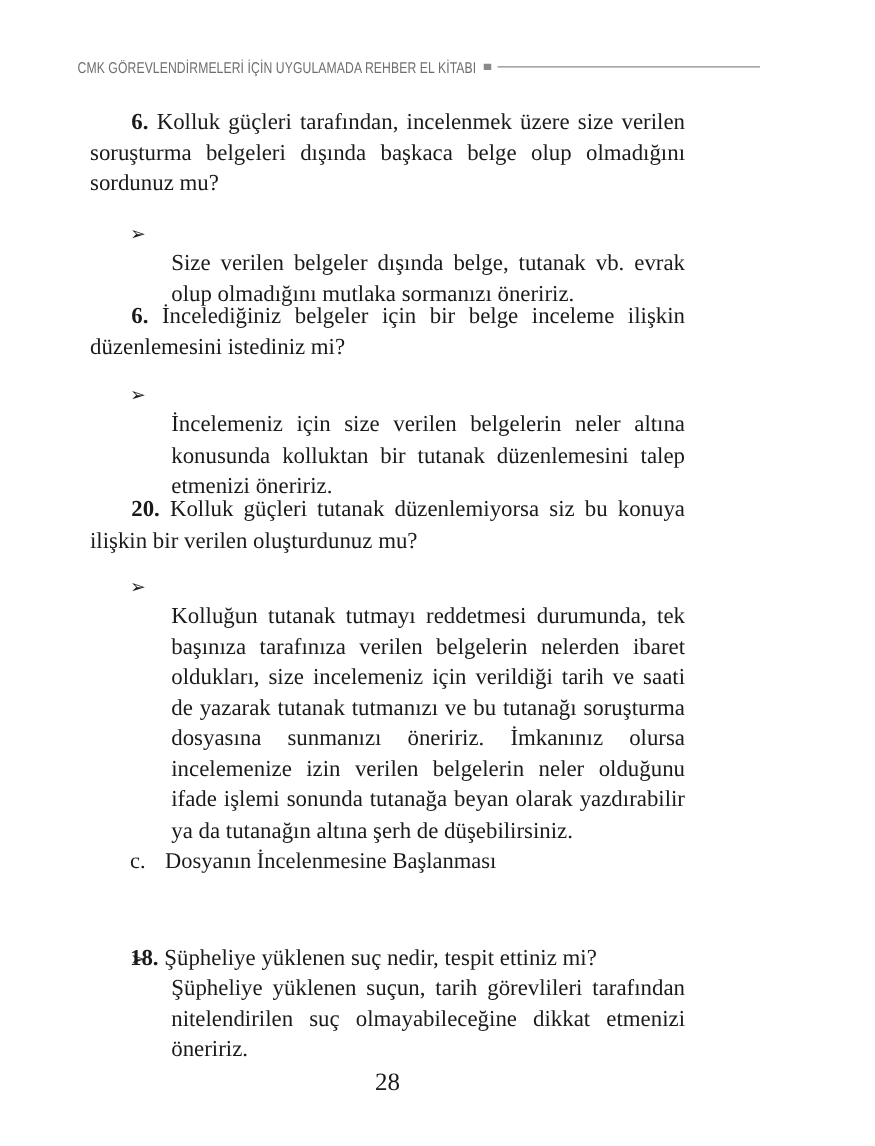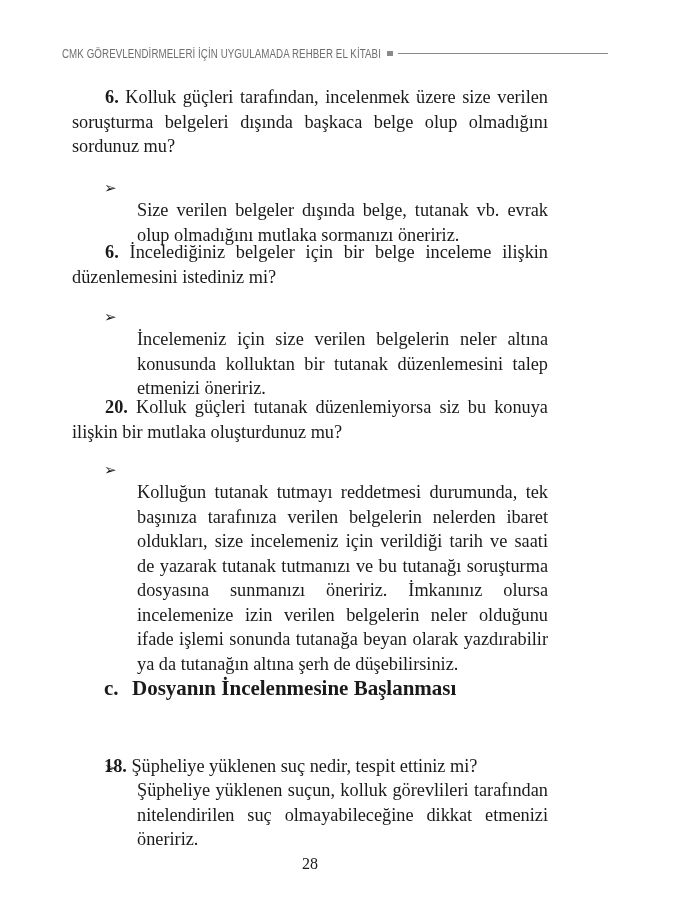--- a/index.html
+++ b/index.html
@@ -10,23 +10,23 @@
                   letter-spacing: 0.1px; transform: scaleX(0.78); transform-origin: left center; white-space: nowrap; }
   .header-square { position: absolute; left: 325px; top: 7px; width: 6px; height: 5px; background: #8a8a8a; }
   .header-line { position: absolute; left: 336px; top: 9px; width: 210px; height: 1px; background: #8a8a8a; }
   .para { position: absolute; font-size: 18.3px; line-height: 24.5px; text-align: justify; }
   .q { left: 72px; width: 476px; text-indent: 33px; }
   .q.noindent { text-indent: 0; }
   .q b { font-weight: bold; }
   .bullet { left: 104px; width: 444px; display: flex; }
   .bullet .arrow { width: 33px; flex: none; font-size: 15px; line-height: 24.5px; }
   .bullet .btext { flex: 1; text-align: justify; margin-top: 22px; }
-  .section { position: absolute; left: 104px; top: 676px; font-size: 21px; font-weight: bold; line-height: 24px; }
+  .section { position: absolute; left: 104px; top: 676px; font-size: 18px; font-weight: normal; line-height: 24px; }
   .section .letter { display: inline-block; width: 28px; }
-  .pagenum { position: absolute; left: 0; width: 620px; top: 855px; text-align: center; font-size: 16px; }
+  .pagenum { position: absolute; left: 0; width: 620px; top: 855px; text-align: center; font-size: 20px; }
 </style>
 </head>
 <body>
 
 <div class="header">
   <span class="header-title">CMK GÖREVLENDİRMELERİ İÇİN UYGULAMADA REHBER EL KİTABI</span>
   <span class="header-square"></span>
   <span class="header-line"></span>
 </div>
 
@@ -43,33 +43,33 @@
   <b>6.</b>
   <span>İncelediğiniz belgeler için bir belge inceleme ilişkin düzenlemesini istediniz mi?</span>
 </div>
 <div class="para bullet" style="top:305px;">
   <span class="arrow">➢</span>
   <span class="btext">İncelemeniz için size verilen belgelerin neler altına konusunda kolluktan bir tutanak düzenlemesini talep etmenizi öneririz.</span>
 </div>
 
 <div class="para q" style="top:395px;">
   <b>20.</b>
-  <span>Kolluk güçleri tutanak düzenlemiyorsa siz bu konuya ilişkin bir mutlaka oluşturdunuz mu?</span>
+  <span>Kolluk güçleri tutanak düzenlemiyorsa siz bu konuya ilişkin bir verilen oluşturdunuz mu?</span>
 </div>
 <div class="para bullet" style="top:458px;">
   <span class="arrow">➢</span>
   <span class="btext">Kolluğun tutanak tutmayı reddetmesi durumunda, tek başınıza tarafınıza verilen belgelerin nelerden ibaret oldukları, size incelemeniz için verildiği tarih ve saati de yazarak tutanak tutmanızı ve bu tutanağı soruşturma dosyasına sunmanızı öneririz. İmkanınız olursa incelemenize izin verilen belgelerin neler olduğunu ifade işlemi sonunda tutanağa beyan olarak yazdırabilir ya da tutanağın altına şerh de düşebilirsiniz.</span>
 </div>
 
 <div class="section">
   <span class="letter">c.</span><span>Dosyanın İncelenmesine Başlanması</span>
 </div>
 
 <div class="para q noindent" style="top:754px; left:104px; width:444px;">
   <b>18.</b>
   <span>Şüpheliye yüklenen suç nedir, tespit ettiniz mi?</span>
 </div>
 <div class="para bullet" style="top:756px;">
   <span class="arrow">➢</span>
-  <span class="btext">Şüpheliye yüklenen suçun, kolluk görevlileri tarafından nitelendirilen suç olmayabileceğine dikkat etmenizi öneririz.</span>
+  <span class="btext">Şüpheliye yüklenen suçun, tarih görevlileri tarafından nitelendirilen suç olmayabileceğine dikkat etmenizi öneririz.</span>
 </div>
 
 <div class="pagenum">28</div>
 
 </body></html>

